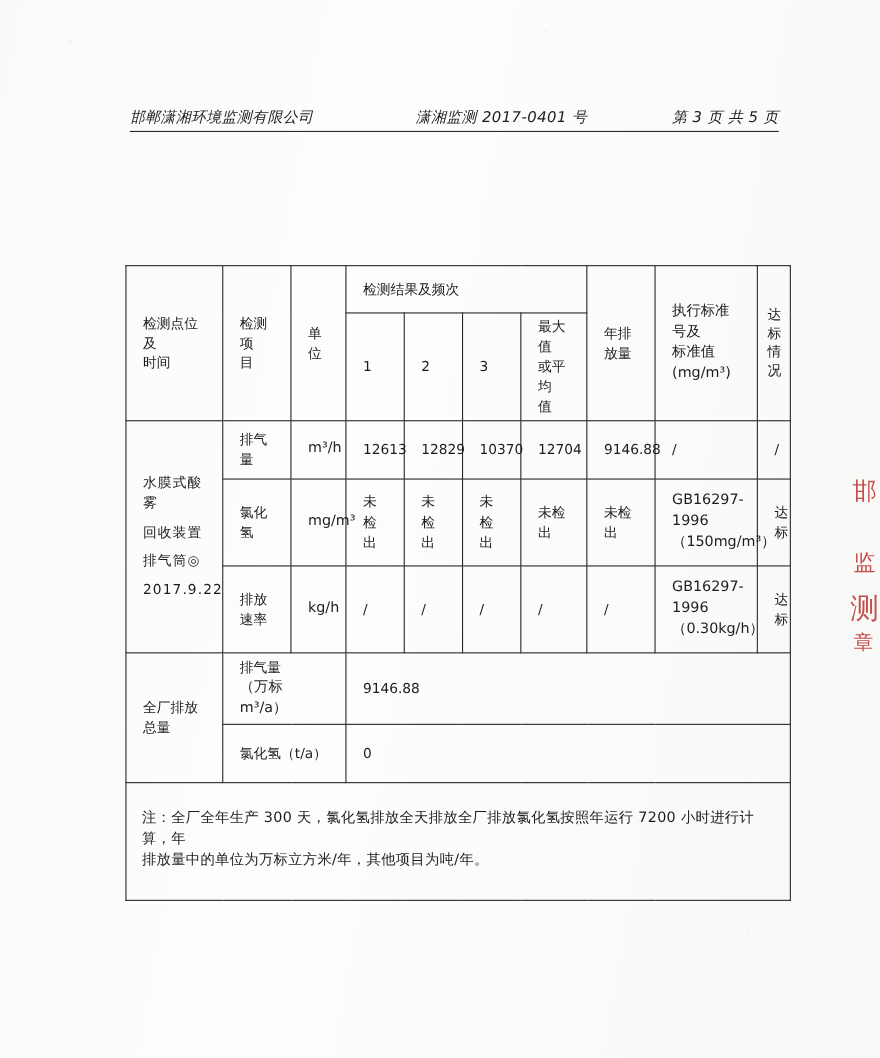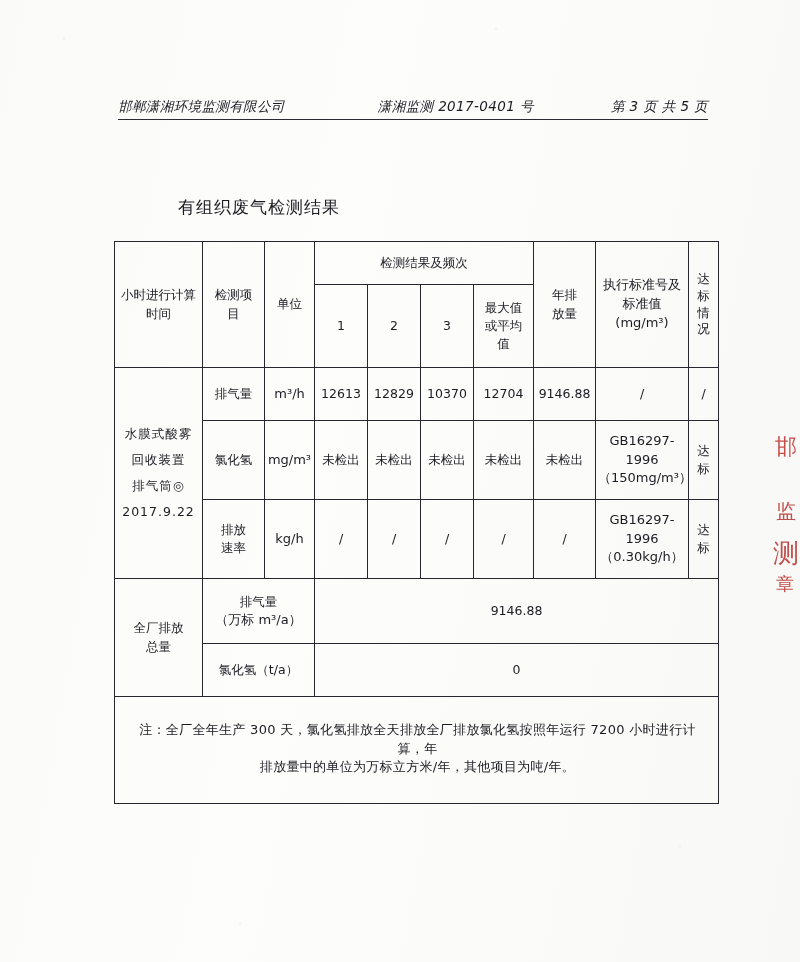--- a/index.html
+++ b/index.html
@@ -82,23 +82,23 @@
     width: 604px;
   }
   table.result {
     border-collapse: collapse;
     width: 100%;
     table-layout: fixed;
     font-size: 12.5px;
   }
   table.result td {
     border: 1.1px solid #26262c;
-    text-align: center;
+    text-align: left;
     vertical-align: middle;
-    padding: 3px 2px;
+    padding: 3px 15px;
     line-height: 1.45;
   }
   .vcol { letter-spacing: 1px; }
   .small { font-size: 13px; }
   .stack { display: block; }
 
   
   .vstack {
     display: flex;
     flex-direction: column;
@@ -136,41 +136,40 @@
   <div class="scan-noise"></div>
 
   <div class="doc-header">
     <div class="hdr-inner">
       <span class="hdr-company">邯郸潇湘环境监测有限公司</span>
       <span class="hdr-report">潇湘监测 2017-0401 号</span>
       <span class="hdr-page">第 3 页  共 5 页</span>
     </div>
   </div>
 
-  <div class="sub-title">有组织废气检测结果</div>
 
   <div class="table-wrap">
     <table class="result">
       <colgroup>
         <col style="width:88px">
         <col style="width:62px">
         <col style="width:50px">
         <col style="width:53px">
         <col style="width:53px">
         <col style="width:53px">
         <col style="width:60px">
         <col style="width:62px">
         <col style="width:93px">
         <col style="width:30px">
       </colgroup>
 
       <tbody>
           <tr>
         <td rowspan="2" style="height:72px">
-          <span class="stack">小时进行计算</span>
+          <span class="stack">检测点位及</span>
           <span class="stack">时间</span>
         </td>
         <td rowspan="2">
           <span class="stack">检测项</span>
           <span class="stack">目</span>
         </td>
         <td rowspan="2">单位</td>
         <td colspan="4" style="height:36px">检测结果及频次</td>
         <td rowspan="2">
           <span class="stack">年排</span>

